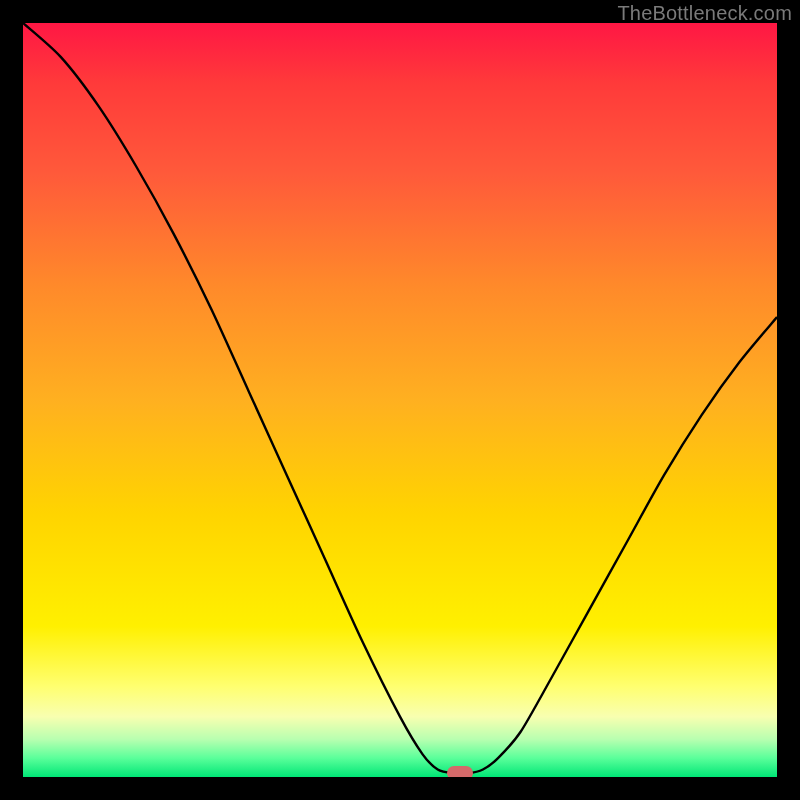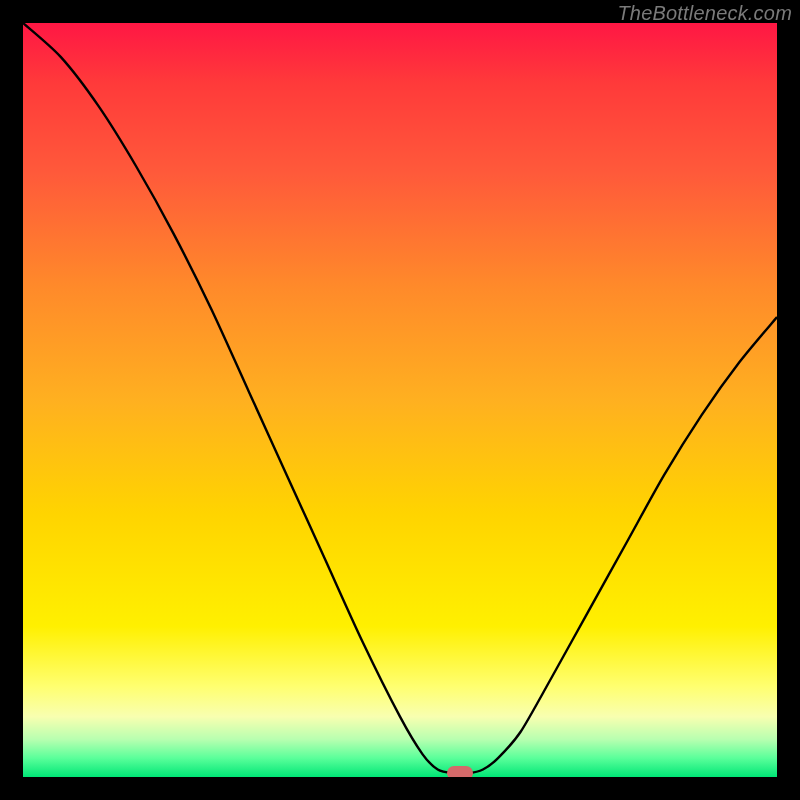--- a/index.html
+++ b/index.html
@@ -63,21 +63,20 @@
     background: #d46a6a;
   }
   .watermark {
     position: absolute;
     top: 2px;
     right: 8px;
     color: #7a7a7a;
     font-size: 20px;
     letter-spacing: 0.2px;
     user-select: none;
-    font-style: italic;
   }
 </style>
 </head>
 <body>
 
 <div class="stage">
   <div class="watermark">TheBottleneck.com</div>
 
   <div class="plot-area">
     <div class="gradient"></div>

